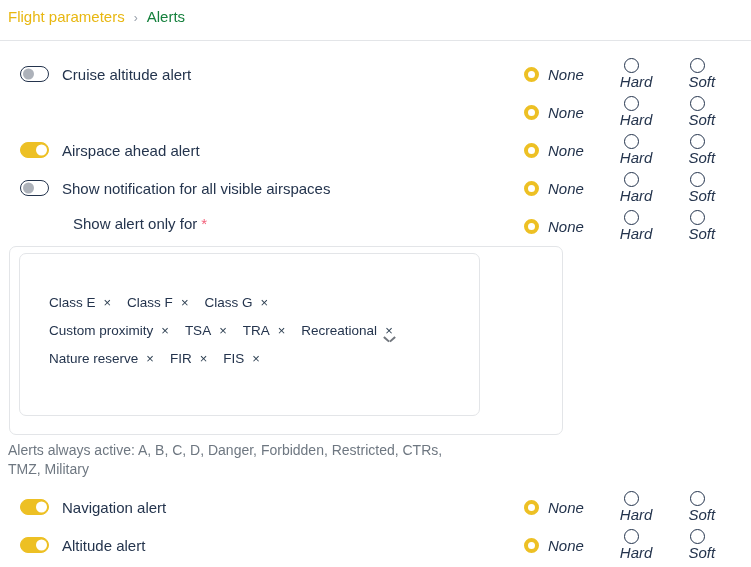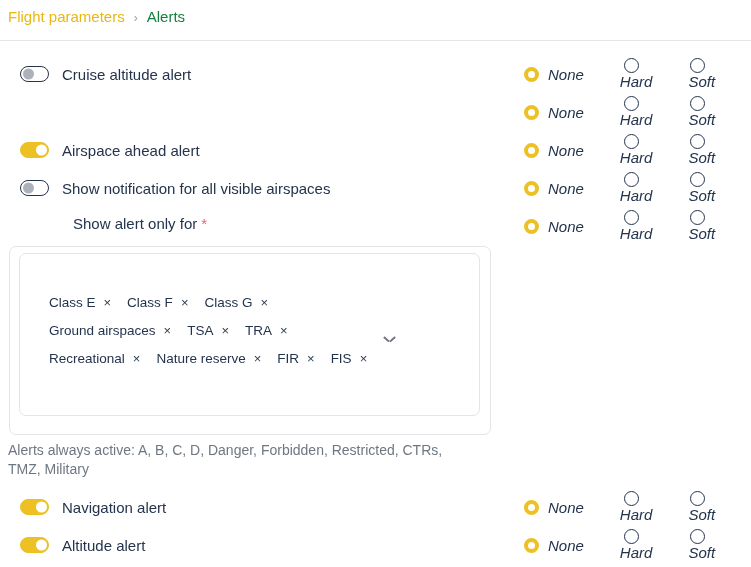--- a/index.html
+++ b/index.html
@@ -163,21 +163,21 @@
     color: #f2607a;
     margin-left: 4px;
     font-size: 15px;
   }
 
   
   .select-outer {
     position: absolute;
     left: 9px;
     top: 246px;
-    width: 482px;
+    width: 554px;
     height: 189px;
     border: 1px solid #e3e5e8;
     border-radius: 7px;
     background: #ffffff;
   }
   .select-inner {
     position: absolute;
     left: 9px;
     top: 6px;
     width: 461px;
@@ -369,21 +369,21 @@
       </span>
       <span class="tag">
         <span>Class F</span>
         <span class="tag-x">×</span>
       </span>
       <span class="tag">
         <span>Class G</span>
         <span class="tag-x">×</span>
       </span>
       <span class="tag">
-        <span>Ground airspaces</span>
+        <span>Custom proximity</span>
         <span class="tag-x">×</span>
       </span>
       <span class="tag">
         <span>TSA</span>
         <span class="tag-x">×</span>
       </span>
       <span class="tag">
         <span>TRA</span>
         <span class="tag-x">×</span>
       </span>

